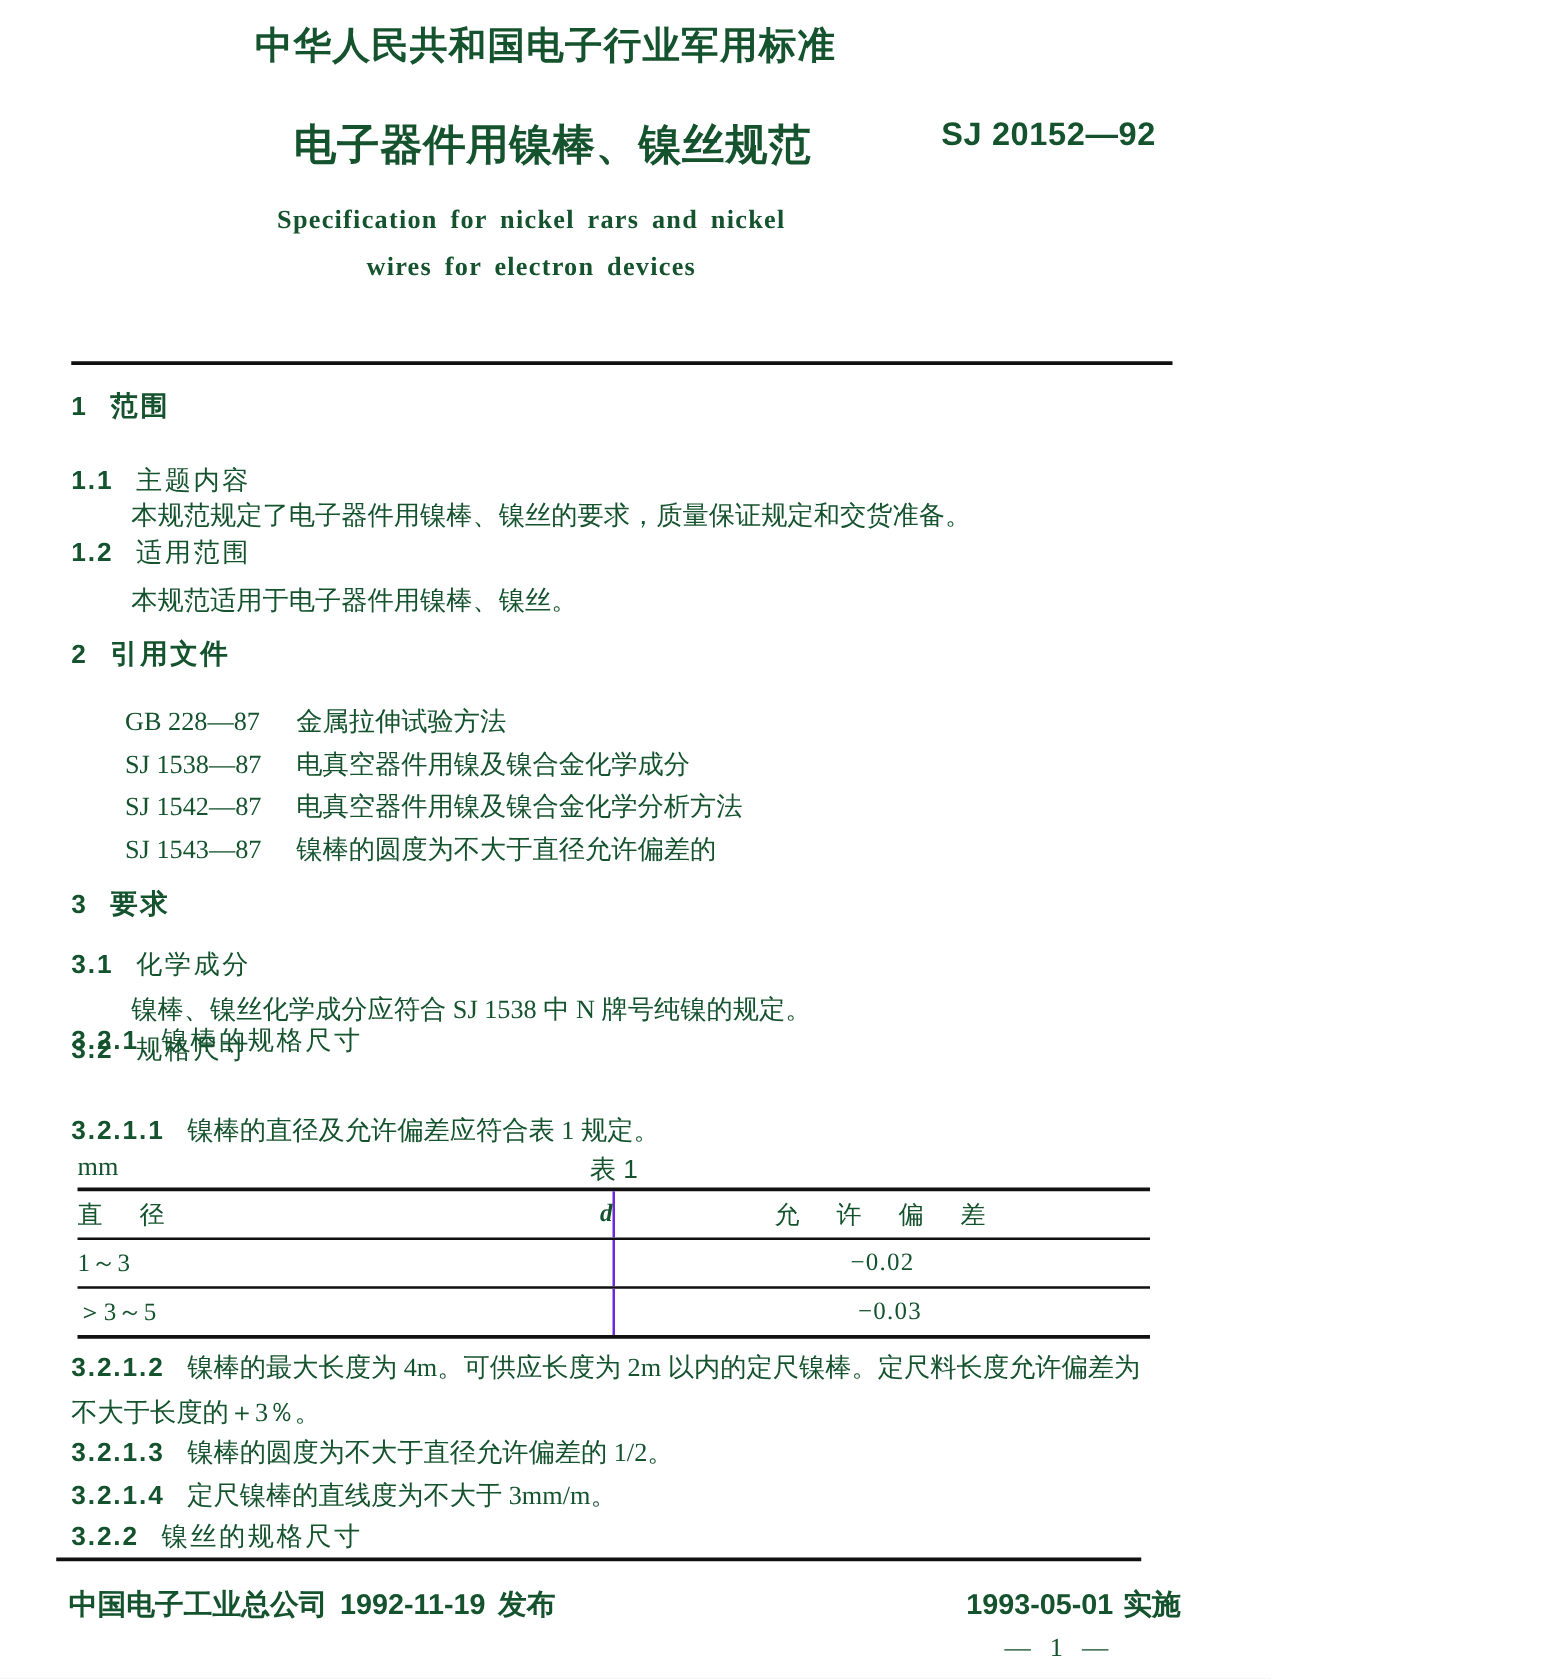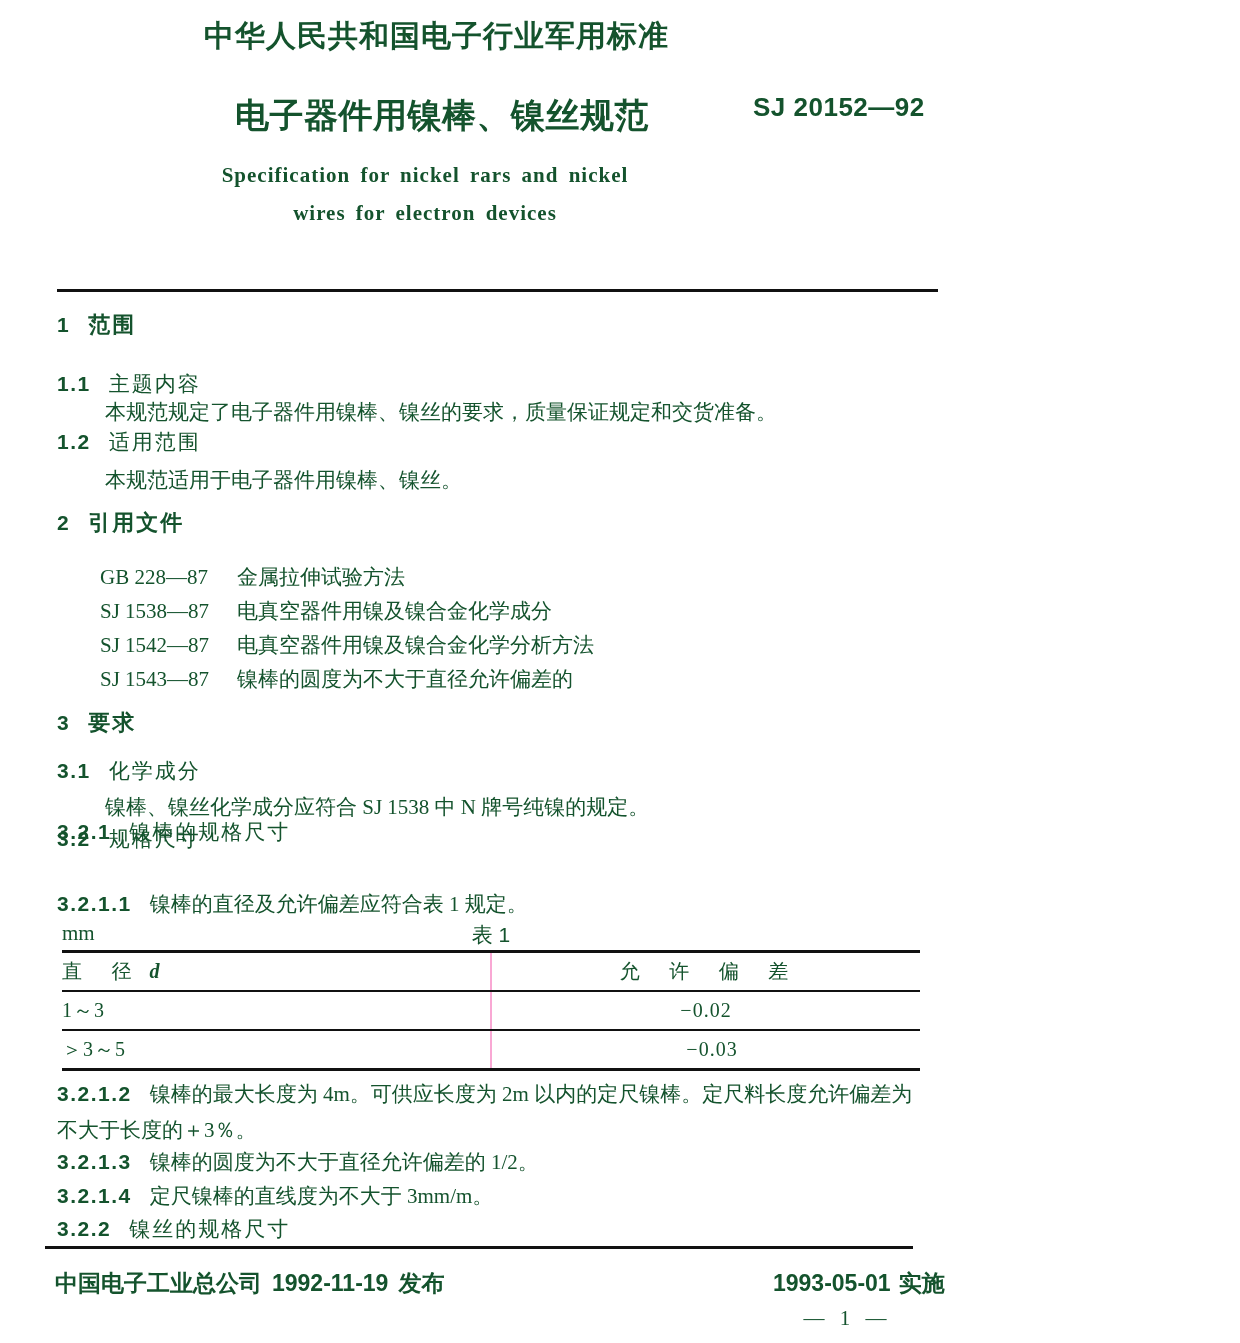--- a/index.html
+++ b/index.html
@@ -76,22 +76,22 @@
     box-sizing:border-box;
     font-family:"Liberation Serif", serif; font-size:21px;
   }
   .t1 {
     position:absolute; left:62px; top:950px; width:858px;
     border-top:3px solid #111; border-bottom:3px solid #111;
   }
   .t1-row { display:flex; height:37px; border-bottom:2px solid #111; }
   .t1-row:last-child { border-bottom:none;gap:12px; }
   .t1-c1 {
-    width:428px; border-right:2px solid #f9a8d4;
-    display:flex; align-items:center; justify-content:flex-start;
+    width:428px; border-right:2px solid #6d28d9;
+    display:flex; align-items:center; justify-content:space-between;
   }
   .t1-c2 { flex:1; display:flex; align-items:center; justify-content:center; }
   .t1-head .t1-c1, .t1-head .t1-c2 {
     font-family:"Liberation Sans", sans-serif; font-size:20px;
     letter-spacing:4px; word-spacing:16px;
   }
   .t1-var { font-family:"Liberation Serif", serif; font-style:italic; font-weight:bold;
     margin-left:14px; letter-spacing:0; }
   .t1-val { font-family:"Liberation Serif", serif; font-size:20px; letter-spacing:1px; }
 

